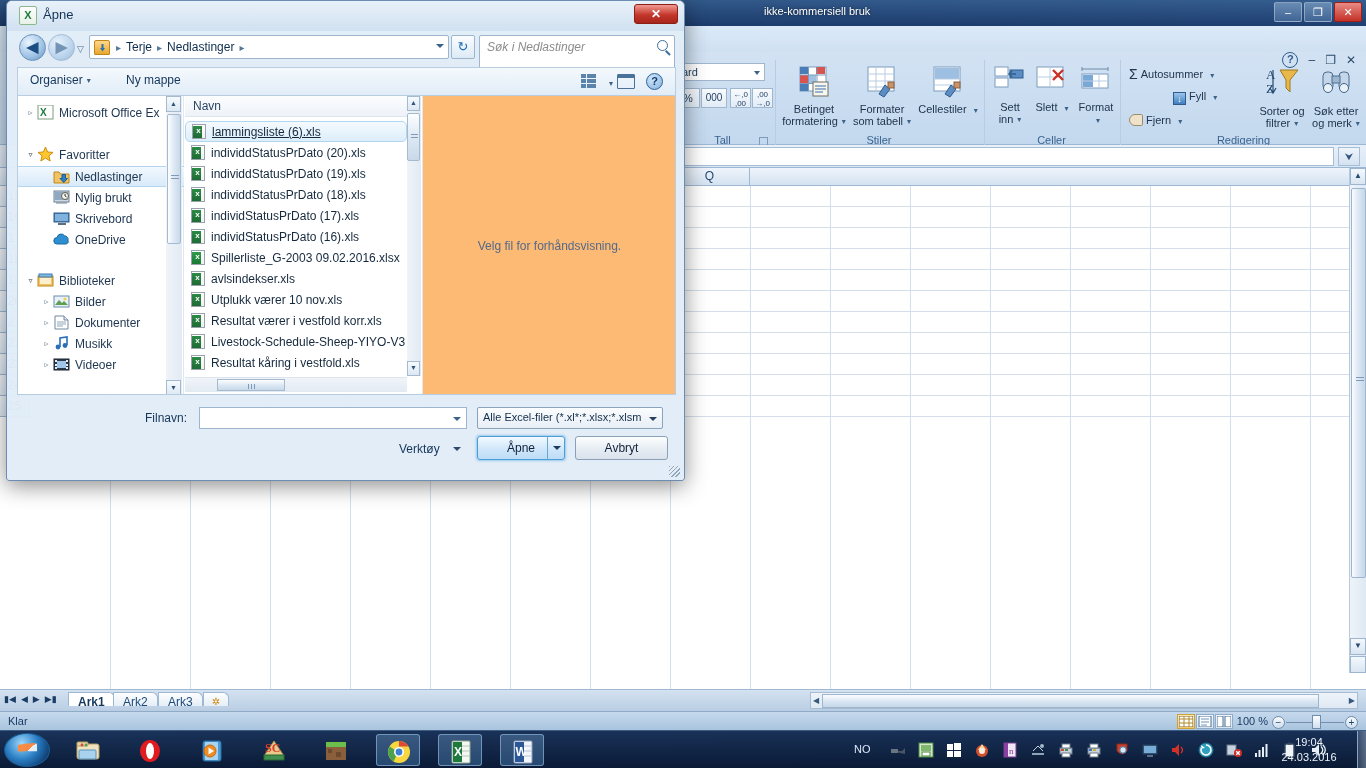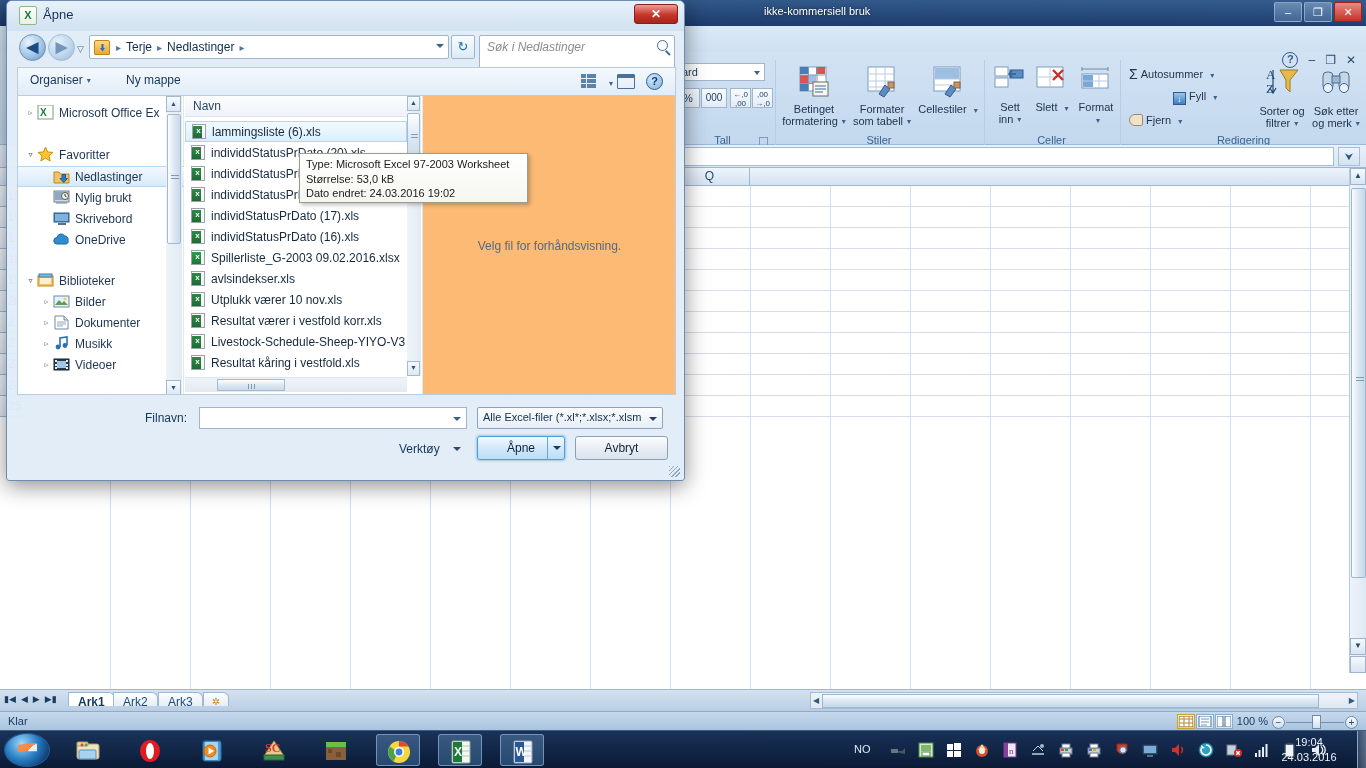--- a/index.html
+++ b/index.html
@@ -334,21 +334,21 @@
     border-bottom: 1px solid #dde5ee;
     font-size: 12px; color: #2b4763; padding: 3px 0 0 8px;
   }
   .file-row {
     position: absolute; left: 0; width: 222px; height: 21px;
     display: flex; align-items: center; font-size: 12px; color: #15293d;
     white-space: nowrap; padding-left: 6px;
   }
   .file-row.sel {
     background: linear-gradient(to bottom,#f5fafe,#dceefb);
-    border: 1px solid #b2d6f0; border-radius: 0;
+    border: 1px solid #b2d6f0; border-radius: 5px; text-decoration: underline;
   }
   .xls-ico {
     width: 14px; height: 15px; margin-right: 6px; flex: 0 0 auto;
     position: relative;
     background: linear-gradient(to bottom,#ffffff,#f0f0f0);
     border: 1px solid #9aa3ad;
   }
   .xls-ico::before {
     content:''; position:absolute; left:0; top:1px; width:9px; height:12px;
     background: linear-gradient(to bottom,#2d8a46,#1d6b34);
@@ -1031,25 +1031,20 @@
               <div class="fhs-grip"></div>
             </div>
         </div>
       </div>
 
       <div class="preview-pane">
         <div class="preview-text">Velg fil for forhåndsvisning.</div>
       </div>
     </div>
 
-    <div class="tooltip">
-      <div>Type: Microsoft Excel 97-2003 Worksheet</div>
-      <div>Størrelse: 53,0 kB</div>
-      <div>Dato endret: 24.03.2016 19:02</div>
-    </div>
 
     <div class="lbl-filnavn">Filnavn:</div>
     <div class="fn-input">
       <span style="position:absolute;left:5px;top:3px;font-size:12px;color:#222;"></span>
       <span class="fn-caret"></span>
     </div>
     <div class="filter-combo">
       <span>Alle Excel-filer (*.xl*;*.xlsx;*.xlsm</span>
       <span class="fc-caret"></span>
     </div>

